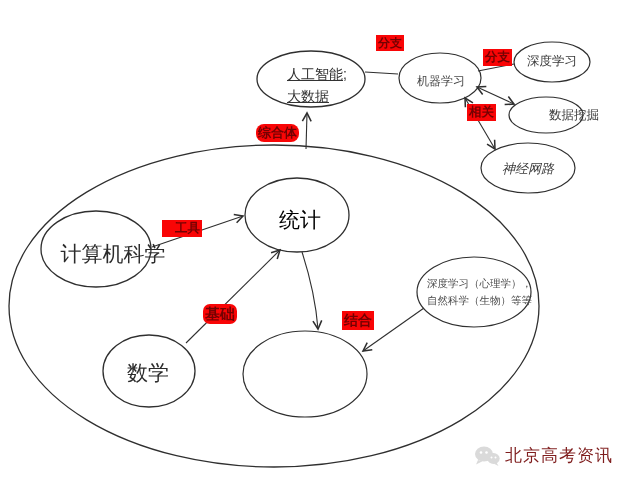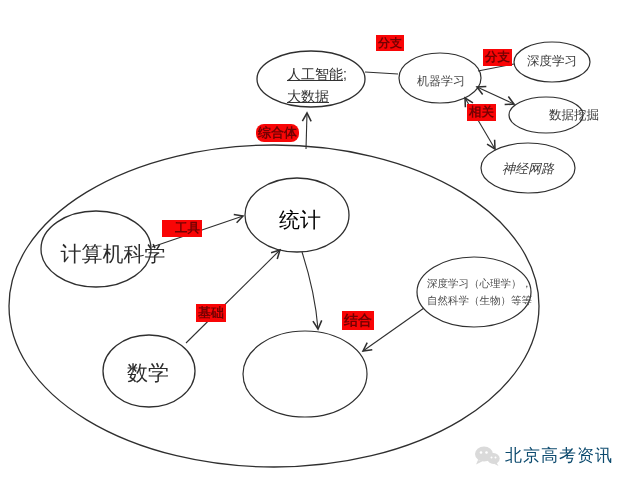--- a/index.html
+++ b/index.html
@@ -12,21 +12,21 @@
     position:absolute;transform:translate(-50%,-50%);
     color:#3a3a3a;white-space:nowrap;text-align:right;line-height:1.25;
   }
   .node-text.multiline{transform:none;text-align:left;}
   .rlabel{
     position:absolute;background:#f90506;color:#730202;font-weight:bold;
     line-height:1.2;padding:1px 2px;white-space:nowrap;
   }
   .watermark{
     position:absolute;left:474px;top:444px;display:flex;align-items:center;gap:5px;
-    color:#0c4a6e;font-size:17px;letter-spacing:1px;white-space:nowrap;
+    color:#7f1d1d;font-size:17px;letter-spacing:1px;white-space:nowrap;
   }
 </style>
 </head>
 <body>
 
 <div class="canvas">
 
   <svg class="diagram-svg" width="619" height="479" viewBox="0 0 619 479">
     <defs>
       <marker id="arrow" viewBox="0 0 10 10" refX="8.5" refY="5" markerWidth="10" markerHeight="10" orient="auto-start-reverse">
@@ -81,21 +81,21 @@
   <div class="node-text multiline" style="left:427px;top:275px;font-size:10.5px;line-height:17px;color:#4a4a4a;">
     <div>深度学习（心理学），</div>
     <div>自然科学（生物）等等</div>
   </div>
 
   <div class="rlabel" style="left:376px;top:35px;font-size:12px;">分支</div>
   <div class="rlabel" style="left:483px;top:49px;font-size:12.5px;">分支</div>
   <div class="rlabel" style="left:467px;top:104px;font-size:12.5px;">相关</div>
   <div class="rlabel" style="left:256px;top:124px;font-size:13px;border-radius:8px;">综合体</div>
   <div class="rlabel" style="left:162px;top:220px;font-size:12.5px;padding-left:13px;">工具</div>
-  <div class="rlabel" style="left:196px;top:304px;font-size:13px;">基础</div>
+  <div class="rlabel" style="left:203px;top:304px;font-size:15px;border-radius:7px;">基础</div>
   <div class="rlabel" style="left:342px;top:311px;font-size:14px;">结合</div>
 
   <div class="watermark">
     <span style="display:inline-flex;">
       <svg width="26" height="22" viewBox="0 0 26 22">
         <ellipse cx="10" cy="9" rx="9" ry="7.5" fill="#dadada"></ellipse>
         <circle cx="7" cy="7.5" r="1.3" fill="#ffffff"></circle>
         <circle cx="12.5" cy="7.5" r="1.3" fill="#ffffff"></circle>
         <path d="M4,15 L2,19.5 L8.5,16.2 Z" fill="#dadada"></path>
         <ellipse cx="19.5" cy="13.5" rx="6.2" ry="5.4" fill="#dadada"></ellipse>

